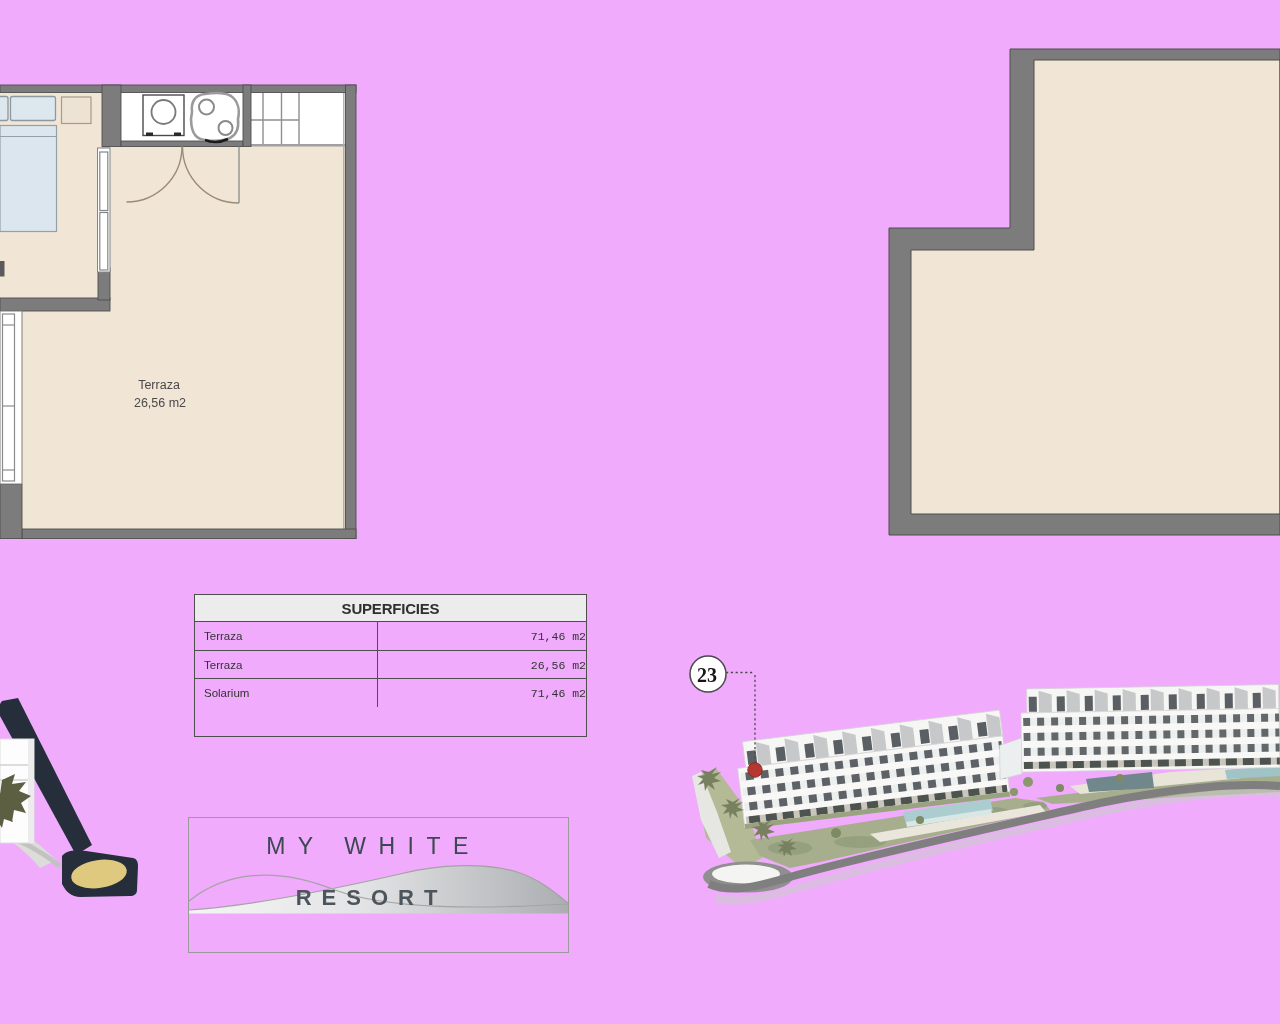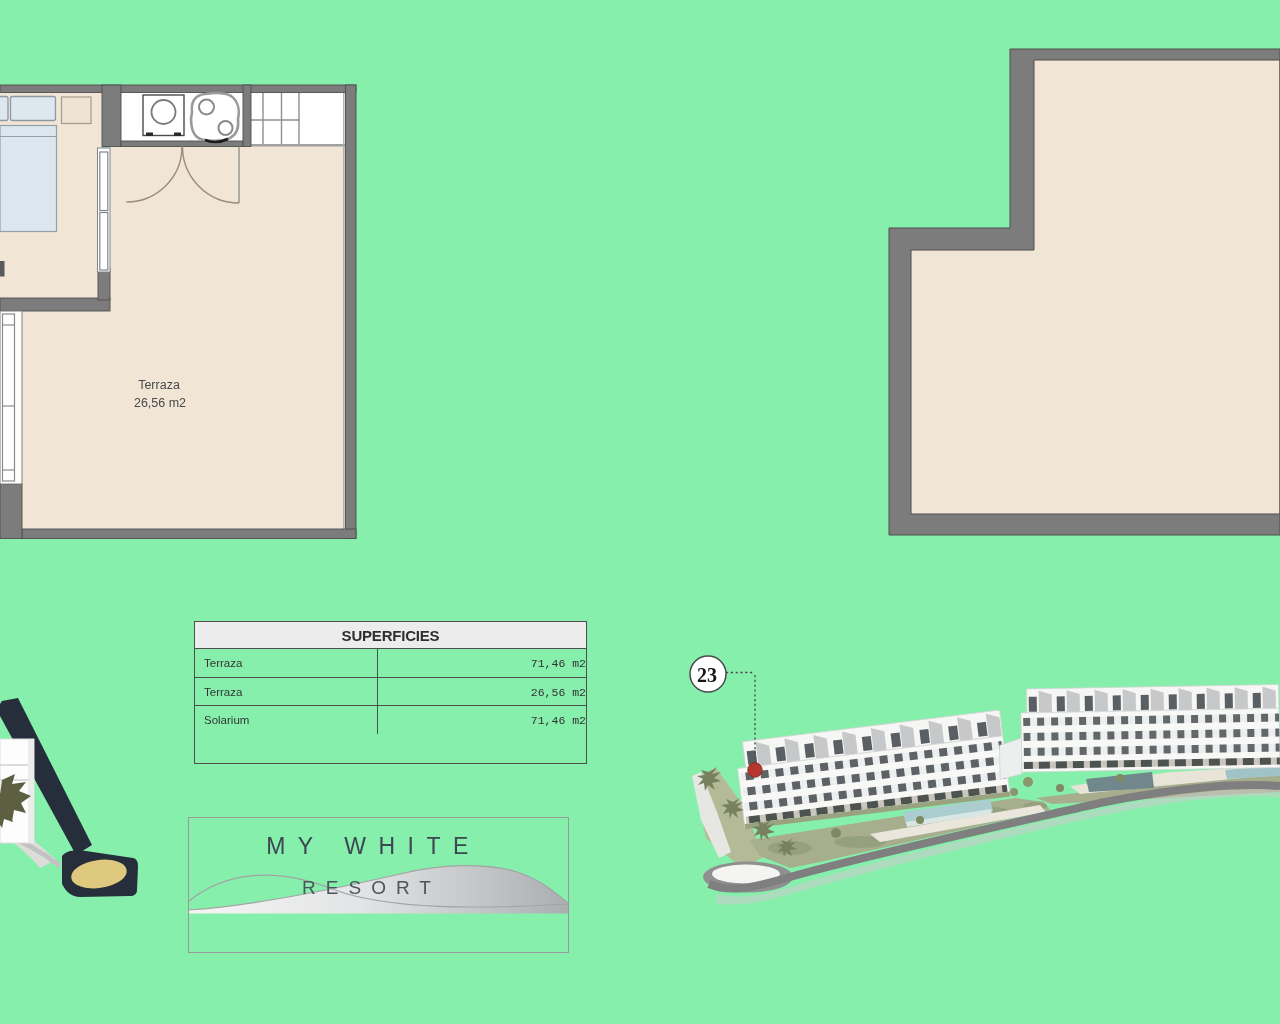--- a/index.html
+++ b/index.html
@@ -1,33 +1,33 @@
 <!DOCTYPE html>
 <html><head>
 <meta charset="utf-8">
 <style>
   html,body{margin:0;padding:0;background:#ffffff;}
-  #page{position:relative;width:1280px;height:1024px;background:#86efac;overflow:hidden;
+  #page{position:relative;width:1280px;height:1024px;background:#f0abfc;overflow:hidden;
         font-family:"Liberation Sans", sans-serif;}
   #plansvg{position:absolute;left:0;top:0;}
-  .tablebox{position:absolute;left:194px;top:621px;width:391px;height:141px;
+  .tablebox{position:absolute;left:194px;top:594px;width:391px;height:141px;
             border:1px solid #4e4e4e;font-family:"Liberation Sans",sans-serif;}
   .thead{height:26px;background:#ececec;border-bottom:1px solid #4e4e4e;
          text-align:center;font-size:15px;font-weight:bold;color:#2f2f2f;
          line-height:27px;letter-spacing:-0.2px;}
   .trow{height:27.5px;border-bottom:1px solid #4e4e4e;position:relative;font-size:11.5px;color:#333;}
   .trow:last-child{border-bottom:none;}
   .tlabel{position:absolute;left:9px;top:8px;}
   .tval{position:absolute;left:182px;right:0;top:8px;text-align:right;font-family:Liberation Mono, monospace;}
   .tdiv{position:absolute;left:182px;top:0;bottom:0;border-left:1px solid #4e4e4e;}
   .logobox{position:absolute;left:188px;top:817px;width:379px;height:134px;border:1px solid #9a9a9a;}
   .mywhite{margin-top:15px;text-align:center;font-size:23px;letter-spacing:12.5px;
            color:#3d4751;font-weight:400;padding-right:10px;}
-  .resort{margin-top:17px;text-align:center;font-size:19px;letter-spacing:10px;
-          color:#4c545c;font-weight:400;padding-right:14px;}
+  .resort{margin-top:25px;text-align:center;font-size:22px;letter-spacing:10px;
+          color:#4c545c;font-weight:700;padding-right:14px;}
   .disc{position:absolute;left:171px;top:957px;width:421px;font-size:10px;font-weight:bold;
         color:#3c3c3c;line-height:13.9px;}
   .disc .j{text-align:justify;text-align-last:justify;}
 </style>
 </head>
 <body>
 <div id="page">
 <svg id="plansvg" width="1280" height="1024" viewBox="0 0 1280 1024">
   <defs>
     <filter id="soft" x="-5%" y="-5%" width="110%" height="110%">

